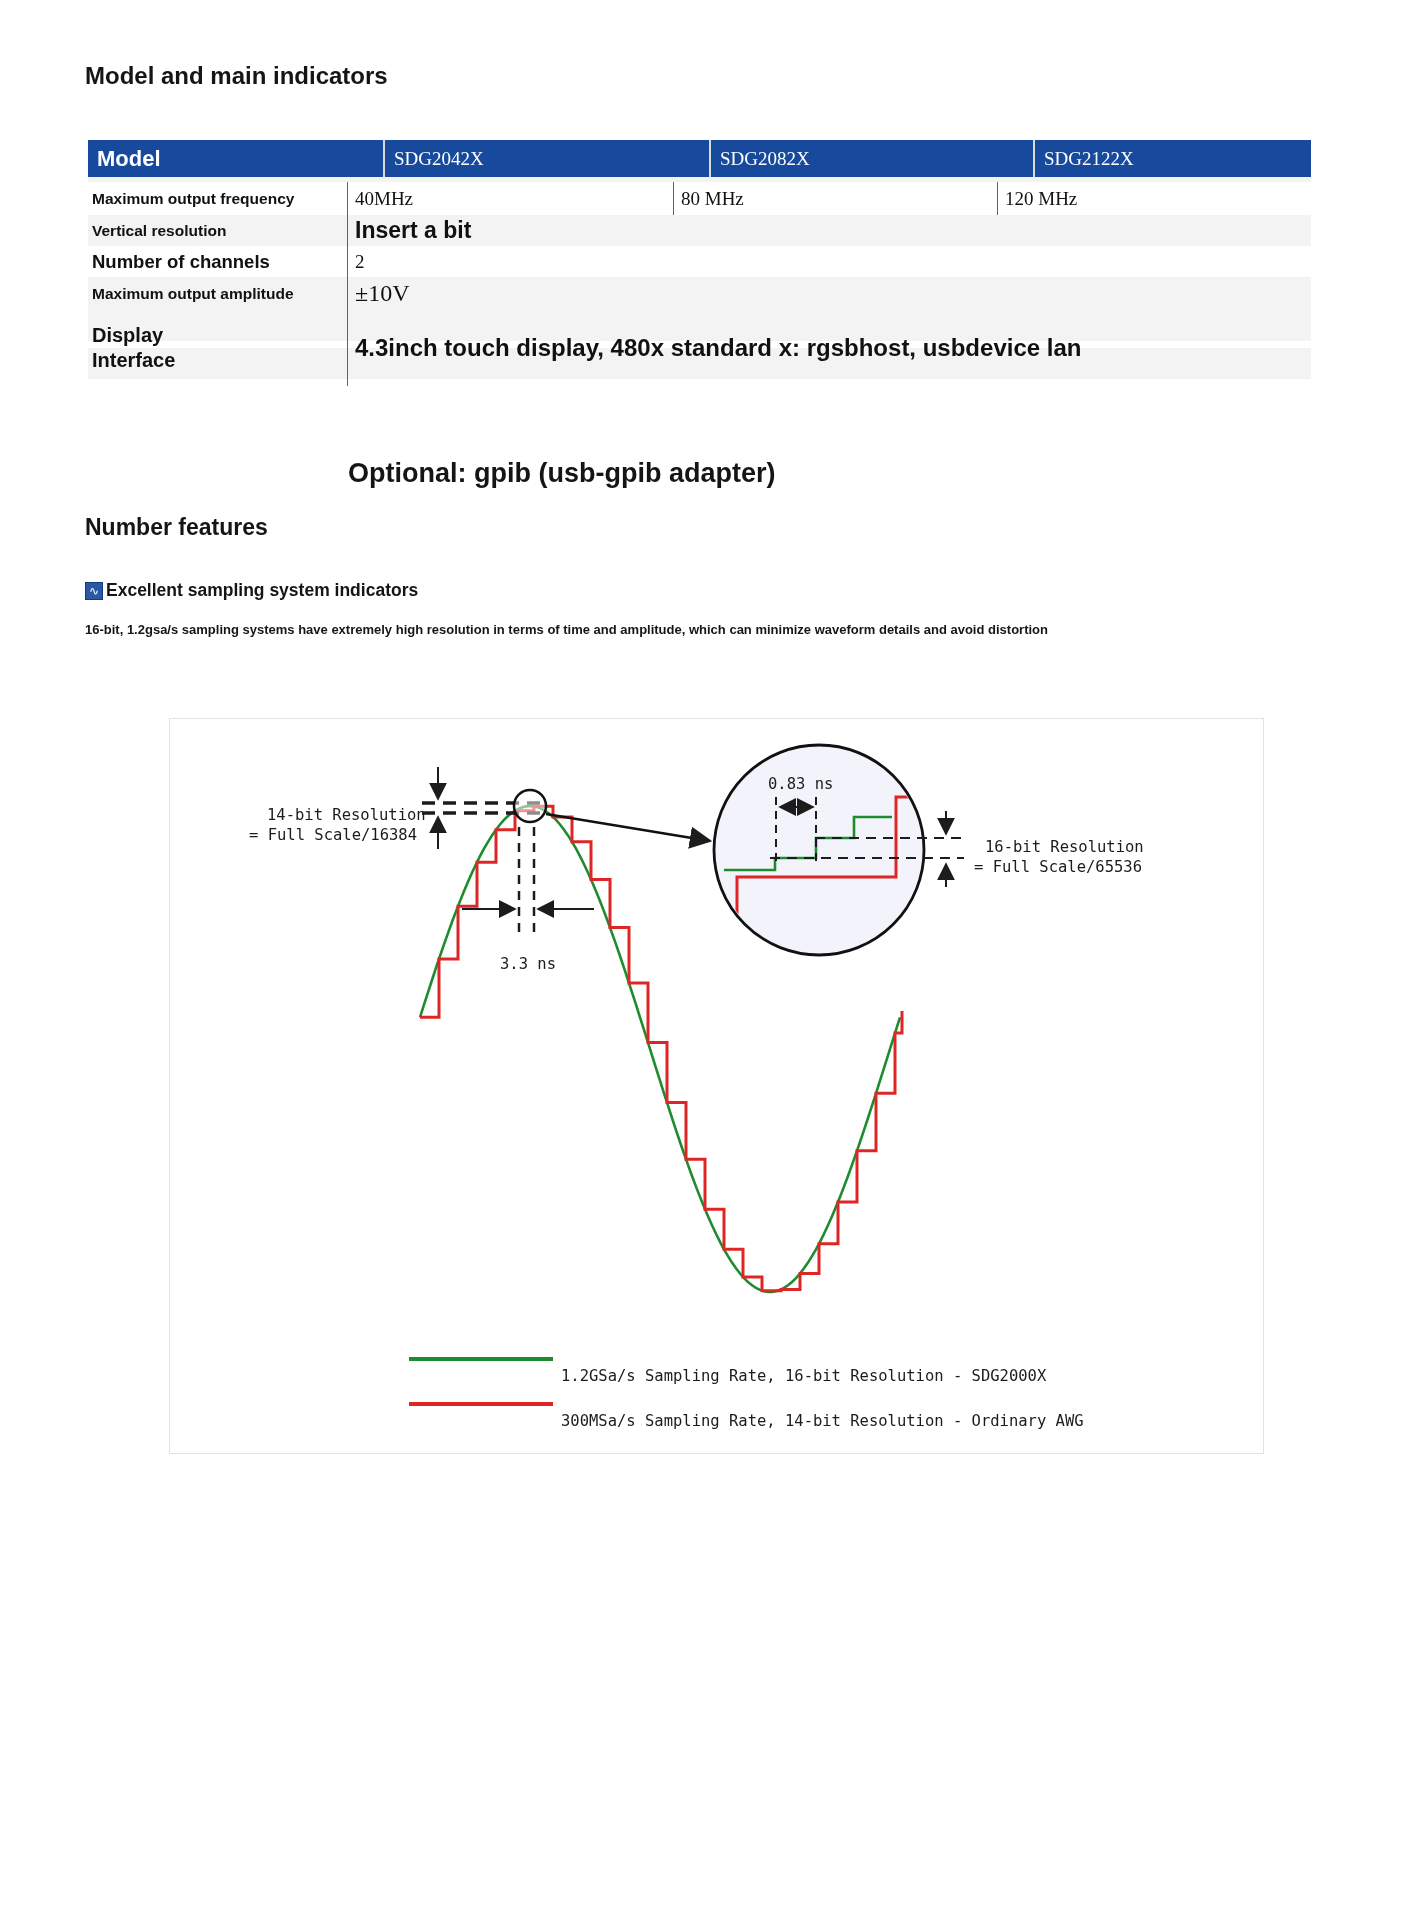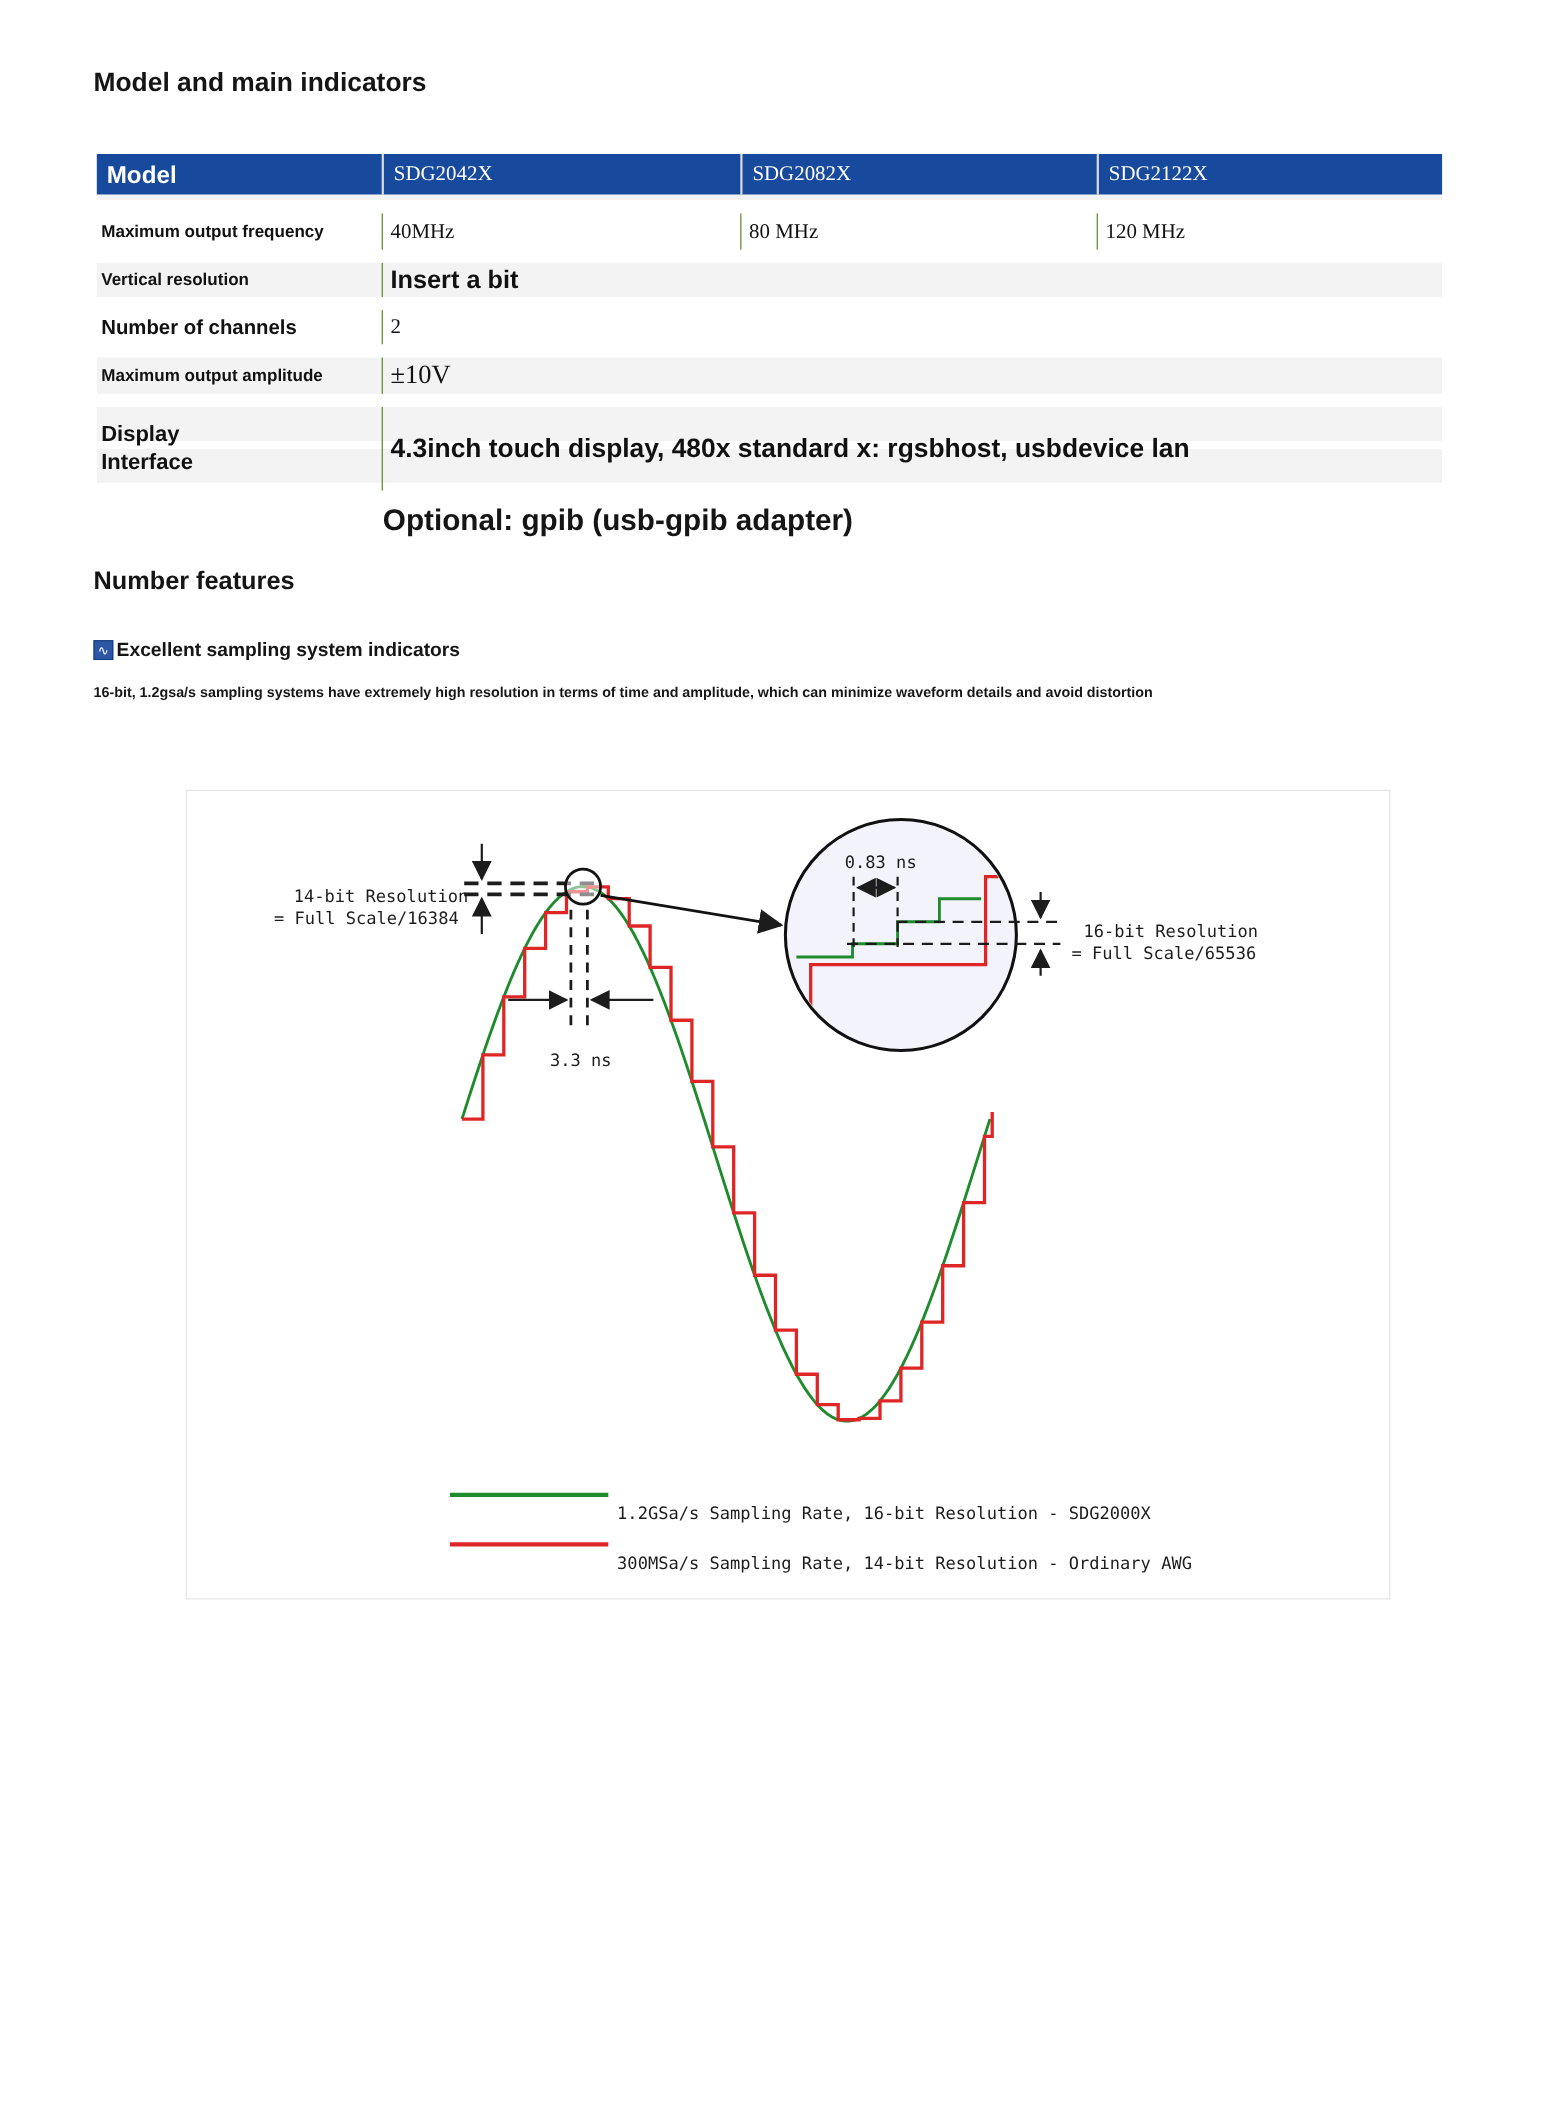--- a/index.html
+++ b/index.html
@@ -8,24 +8,24 @@
 
   
   .h1{font-size:24px;font-weight:bold;color:#151515;}
   .h2{font-size:23px;font-weight:bold;color:#151515;}
 
   
   .spec-table{left:88px;top:140px;width:1223px;}
   .trow{display:grid;grid-template-columns:259px 326px 324px 314px;align-items:center;}
   .thead{background:#17499c;height:37px;}
   .thead .cell{color:#fff;height:37px;display:flex;align-items:center;padding-left:9px;box-sizing:border-box;}
-  .thead .cell.model-name{font-family:"Liberation Serif",serif;font-size:19px;font-weight:normal;border-left:2px solid #dcdcdc;}
+  .thead .cell.model-name{font-family:"Liberation Serif",serif;font-size:19px;font-weight:normal;border-left:2px solid #dcdcdc;margin-left:36px;}
   .thead .cell.corner{font-size:22px;font-weight:bold;}
   .gap{height:5px;background:#f3f3f3;}
-  .drow{min-height:31px;margin-top:12px;}
+  .drow{min-height:31px;}
   .drow .label{font-weight:bold;padding-left:4px;box-sizing:border-box;}
   .drow .val{border-left:1px solid #4d7c0f;padding-left:7px;box-sizing:border-box;align-self:stretch;display:flex;align-items:center;}
   .serif{font-family:"Liberation Serif",serif;font-weight:normal;}
   .row-freq{height:33px;background:#fff;}
   .row-freq .label{font-size:15.5px;}
   .row-freq .val{font-size:19px;}
   .row-sampling{height:30px;background:#fff;}
   .row-sampling .label{font-size:17.5px;}
   .row-sampling .val{font-size:18px;font-weight:bold;}
   .row-vres{height:31px;background:#f3f3f3;}

